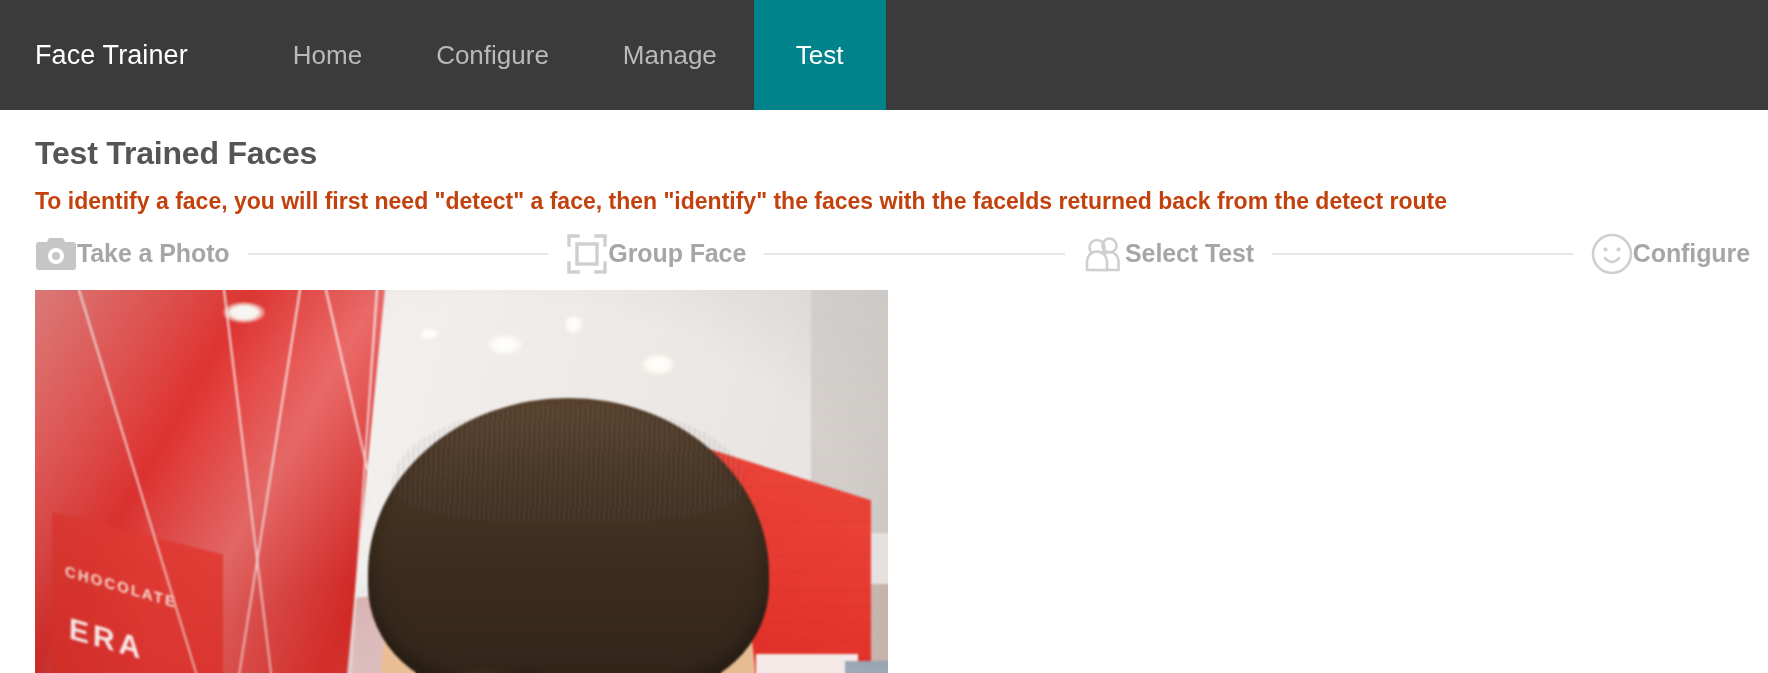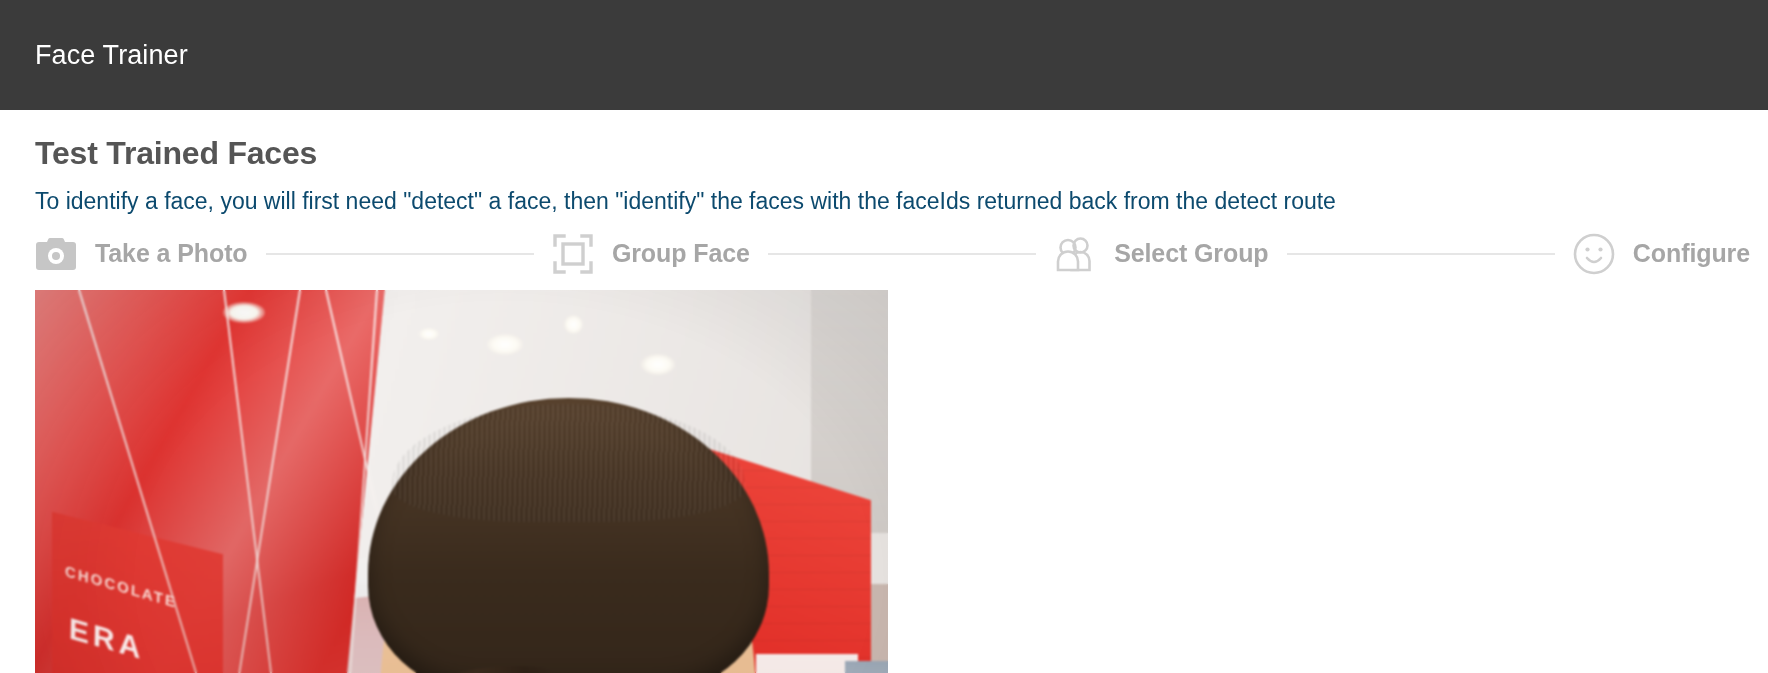--- a/index.html
+++ b/index.html
@@ -66,22 +66,22 @@
   .page-title {
     font-size: 32px;
     font-weight: bold;
     color: #555555;
     margin: 26px 0 17px 0;
     letter-spacing: -0.2px;
     line-height: 1.1;
   }
   .page-subtitle {
     font-size: 23px;
-    font-weight: 400;
-    color: #0c4a6e;
+    font-weight: 700;
+    color: #c2410c;
     margin: 16px 0 0 0;
     line-height: 1.15;
     white-space: nowrap;
   }
 
   
   .stepper {
     display: flex;
     align-items: center;
     margin-top: 17px;
@@ -99,21 +99,21 @@
     height: 42px;
     display: flex;
     align-items: center;
     justify-content: center;
     flex: 0 0 auto;
   }
   .step-label {
     font-size: 25px;
     font-weight: bold;
     color: #a6a6a6;
-    margin-left: 18px;
+    margin-left: 0;
     white-space: nowrap;
     letter-spacing: -0.1px;
   }
   .step-connector {
     flex: 1 1 auto;
     height: 2px;
     background: #e6e6e6;
     margin: 0 18px;
     min-width: 30px;
   }
@@ -291,20 +291,34 @@
     background: radial-gradient(ellipse at 55% 45%, rgba(0,0,0,0) 55%, rgba(0,0,0,0.12) 100%);
     pointer-events: none;
   }
 </style>
 </head>
 <body>
 
 <div class="navbar">
   <div class="nav-brand">
     <span>Face Trainer</span>
+  </div>
+  <div class="nav-links">
+    <div class="nav-item">
+      <span>Home</span>
+    </div>
+    <div class="nav-item">
+      <span>Configure</span>
+    </div>
+    <div class="nav-item">
+      <span>Manage</span>
+    </div>
+    <div class="nav-item active">
+      <span>Test</span>
+    </div>
   </div>
 </div>
 
 <div class="page">
 
   <h1 class="page-title">Test Trained Faces</h1>
   <p class="page-subtitle">To identify a face, you will first need "detect" a face, then "identify" the faces with the faceIds returned back from the detect route</p>
 
   <div class="stepper">
 
@@ -343,21 +357,21 @@
       <span class="step-icon">
         <svg width="40" height="36" viewBox="0 0 40 36" aria-hidden="true">
           <g fill="none" stroke="#cfcfcf" stroke-width="2.6">
             <circle cx="25.5" cy="9.5" r="7"></circle>
             <path d="M16.5 34 V25 a9 9 0 0 1 9-9 a9 9 0 0 1 9 9 v9 Z"></path>
             <circle cx="13" cy="11.5" r="7.5"></circle>
             <path d="M3 34 V25.5 a10 10 0 0 1 10-10 a10 10 0 0 1 10 10 V34 Z" fill="#ffffff"></path>
           </g>
         </svg>
       </span>
-      <span class="step-label">Select Group</span>
+      <span class="step-label">Select Test</span>
     </div>
 
     <div class="step-connector"></div>
 
     <div class="step">
       <span class="step-icon">
         <svg width="42" height="42" viewBox="0 0 42 42" aria-hidden="true">
           <circle cx="21" cy="21" r="19" fill="none" stroke="#cfcfcf" stroke-width="2.6"></circle>
           <circle cx="14.5" cy="16.5" r="2.1" fill="#cfcfcf"></circle>
           <circle cx="27.5" cy="16.5" r="2.1" fill="#cfcfcf"></circle>

